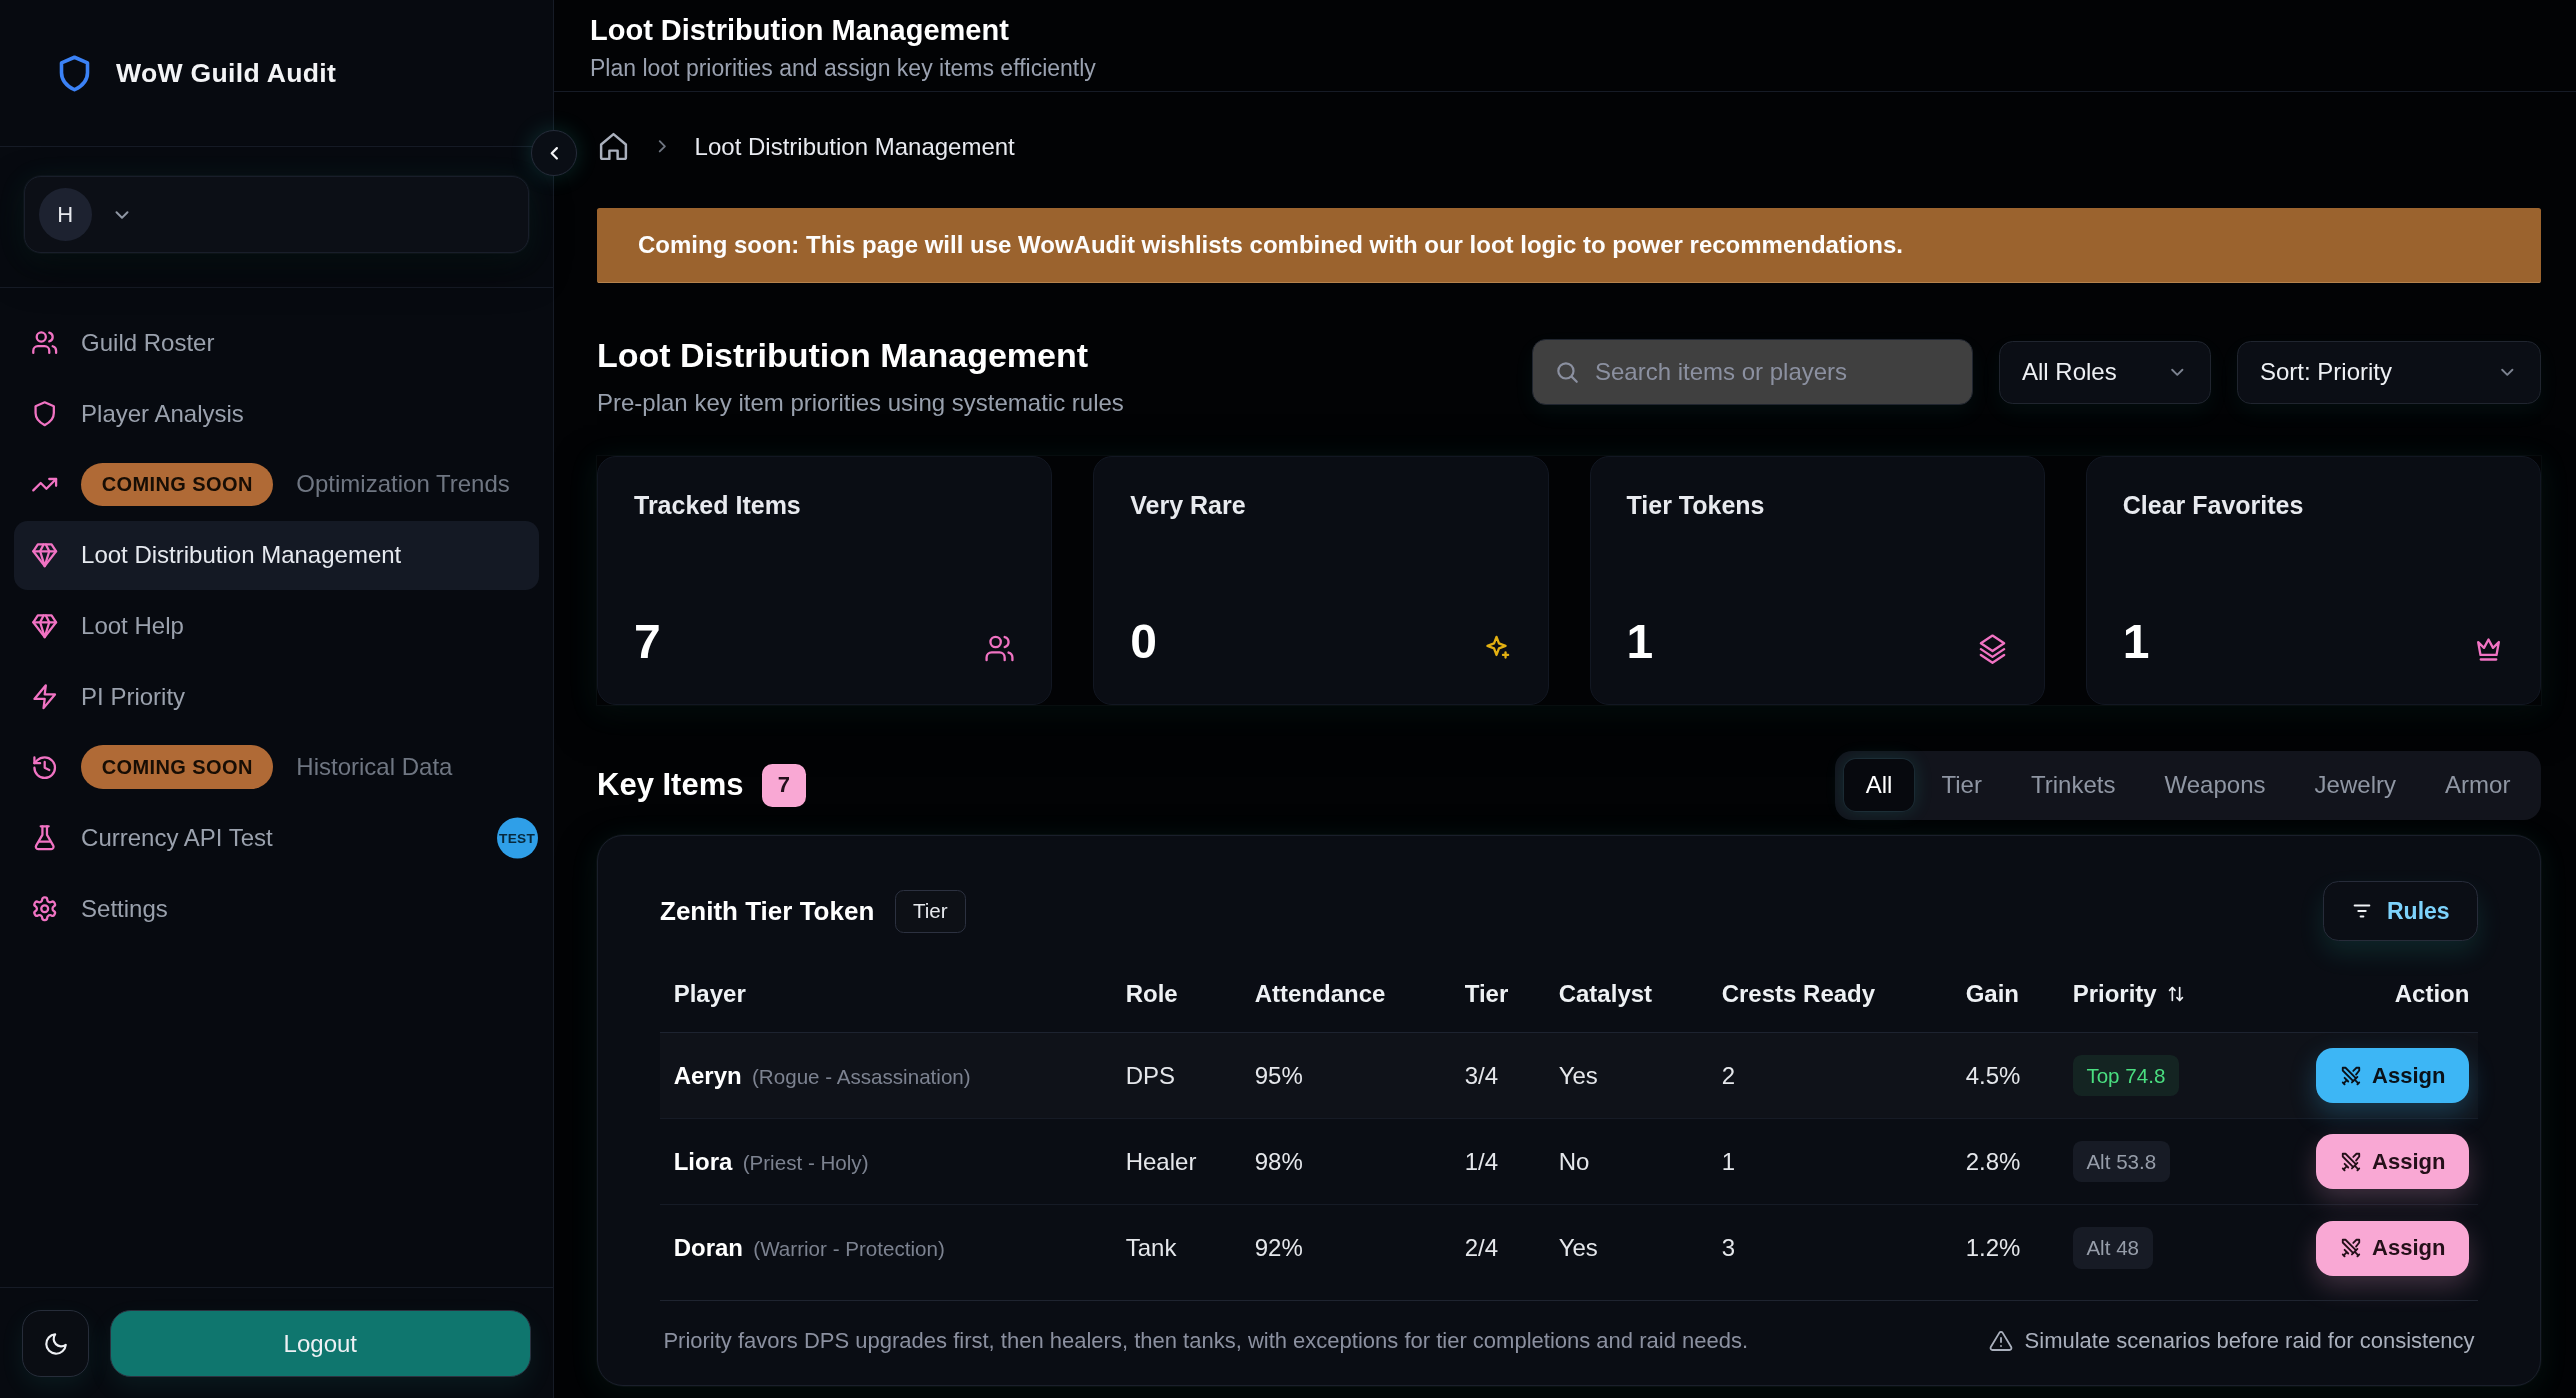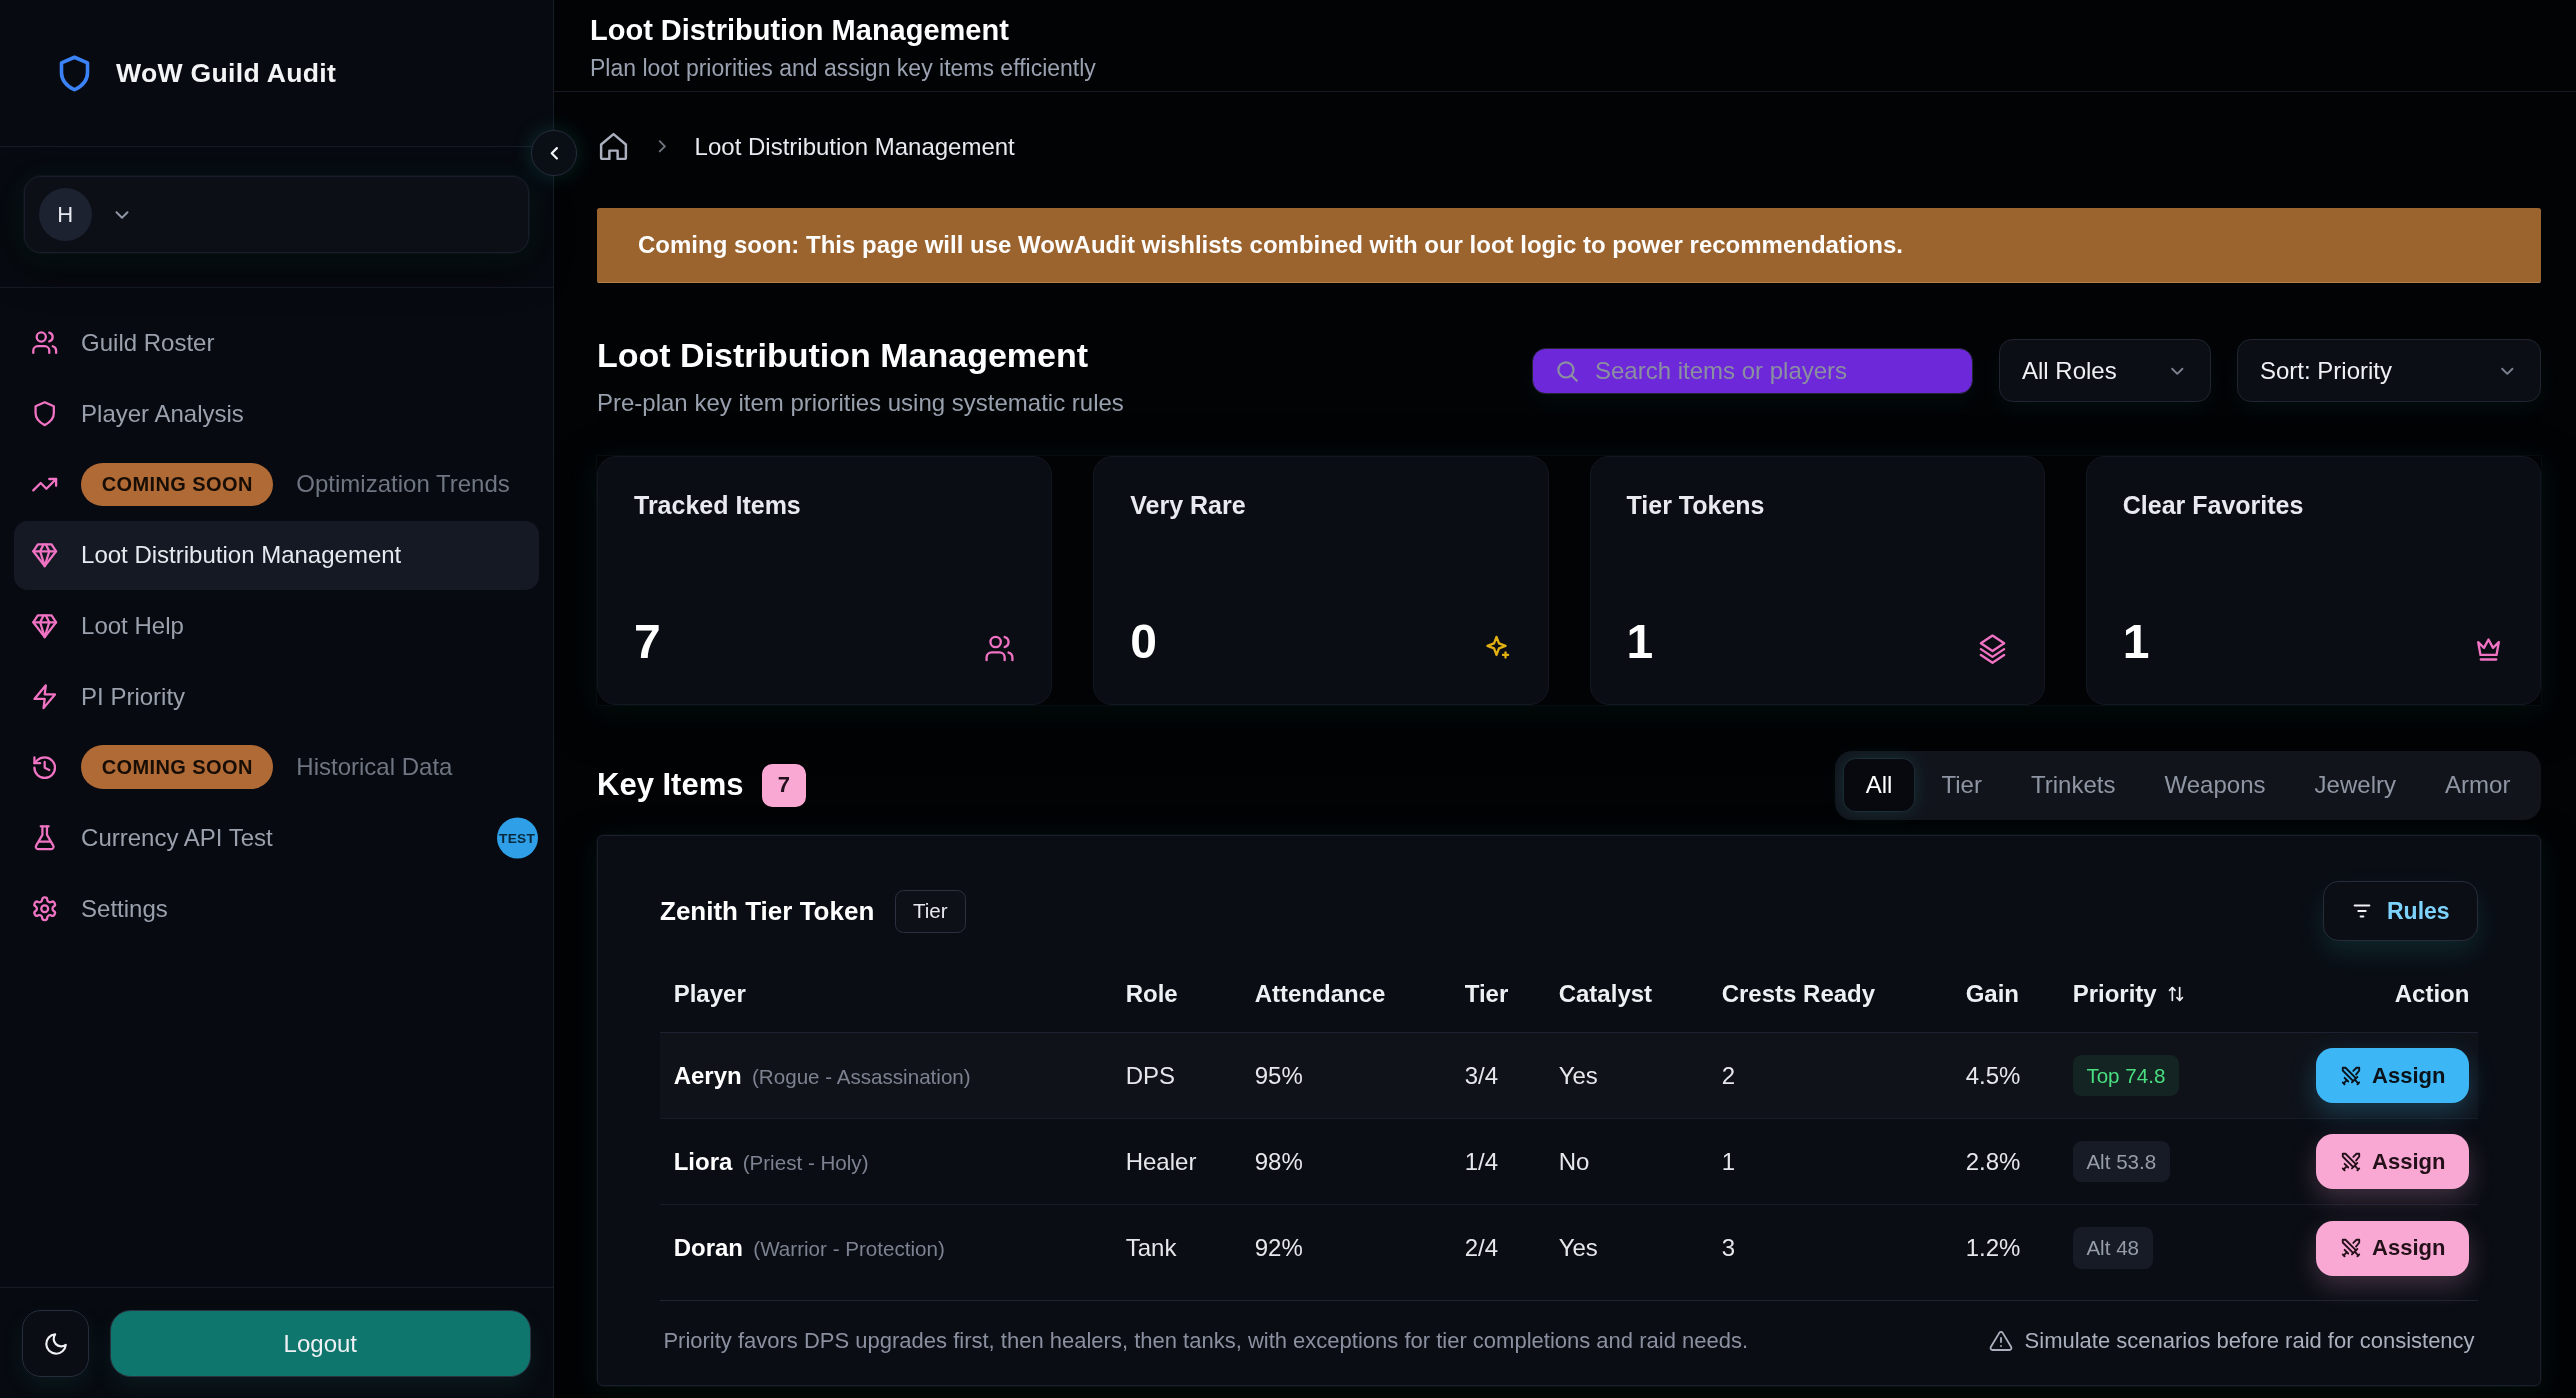--- a/index.html
+++ b/index.html
@@ -100,21 +100,21 @@
     border-bottom:1.7px solid #b5824d;border-radius:2.6px;
     display:flex;align-items:center;padding:0 41px;
     font-size:24px;font-weight:600;color:#fdfdfd;
   }
 
   .section-head{margin-top:53px;display:flex;align-items:flex-start;justify-content:space-between;}
   .section-head h2{font-size:34px;font-weight:bold;color:#fff;}
   .section-head .sub{font-size:24px;color:#98a0ad;margin-top:13.7px;}
   .controls{display:flex;gap:26px;align-items:center;margin-top:3.4px;}
   .search-box{
-    width:441px;height:46px;border-radius:13.7px;background:#6d28d9;border:0.9px solid #20252f;
+    width:441px;height:66px;border-radius:13.7px;background:#404040;border:0.9px solid #20252f;
     display:flex;align-items:center;gap:15.4px;padding:0 20.6px;box-shadow:0 8.6px 22px rgba(45,212,191,.05);
   }
   .search-box input{
     background:transparent;border:none;outline:none;color:#e7e9ee;font-size:24px;flex:1;
     font-family:inherit;
   }
   .search-box input::placeholder{color:#8b90a0;}
   .select-pill{
     height:63px;border-radius:13.7px;background:#0b0e15;border:0.9px solid #20252f;
     display:flex;align-items:center;justify-content:space-between;gap:26px;padding:0 22px;cursor:pointer;
@@ -144,21 +144,21 @@
     background:#12141c;border-radius:17px;padding:8.6px;display:flex;align-items:center;gap:5.1px;
   }
   .tab{
     font-size:24px;color:#8f96a3;padding:12px 22px;border-radius:12px;cursor:pointer;white-space:nowrap;
   }
   .tab.active{
     background:#07090e;color:#fff;box-shadow:0 0 19px rgba(45,212,191,.16), 0 0 0 0.9px #1c212c;
   }
 
   .item-card{
-    margin-top:15.4px;background:var(--panel);border:0.9px solid #1a1f2b;border-radius:6px;
+    margin-top:15.4px;background:var(--panel);border:0.9px solid #1a1f2b;border-radius:26px;
     padding:45px 62px 22px;display:flex;flex-direction:column;
   }
   .item-head{display:flex;align-items:center;justify-content:space-between;}
   .item-head-left{display:flex;align-items:center;gap:20.6px;}
   .item-name{font-size:26px;font-weight:600;color:#fff;}
   .type-badge{
     border:0.9px solid #2c3140;background:#0d1016;border-radius:8.6px;padding:8.6px 17px;
     font-size:20.6px;color:#e7e9ee;
   }
   .rules-btn{

